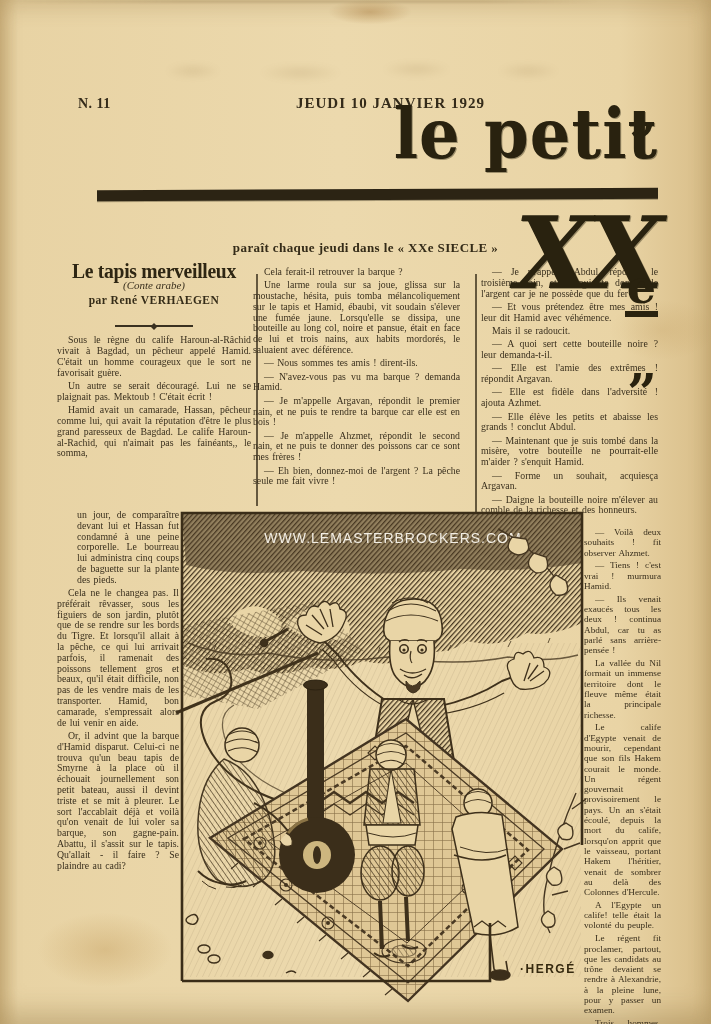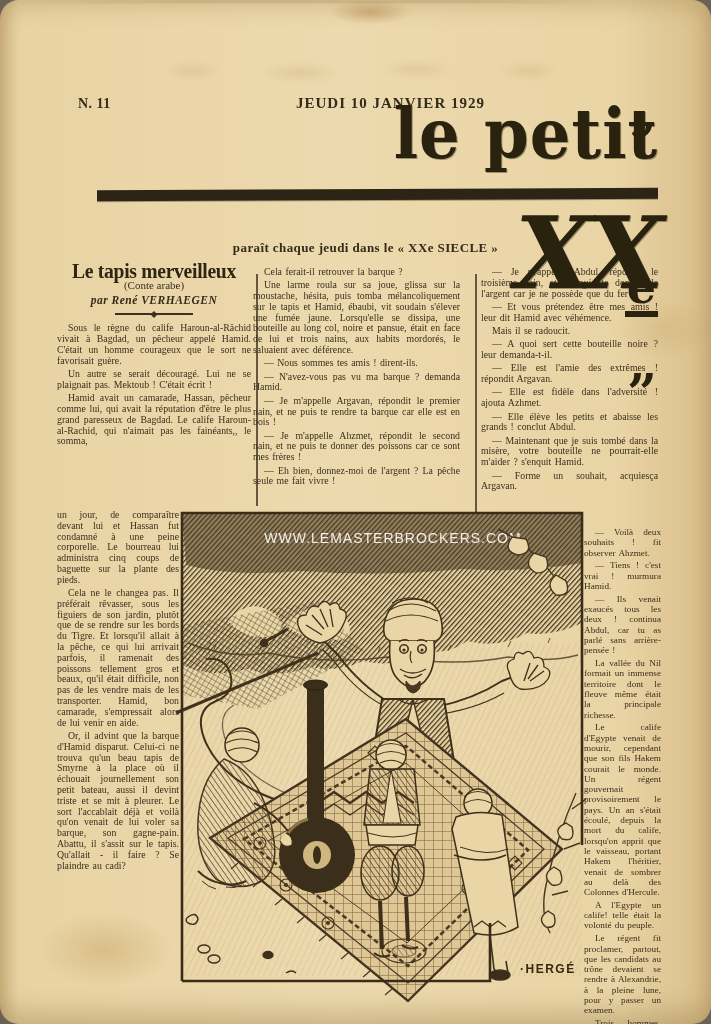--- a/index.html
+++ b/index.html
@@ -6,21 +6,20 @@
   .page{
     position:relative;width:711px;height:1024px;margin:0 auto;overflow:hidden;
     background:
       radial-gradient(ellipse 60px 18px at 370px 12px, rgba(150,95,30,.35), rgba(150,95,30,0) 70%),
       radial-gradient(ellipse 90px 50px at 105px 950px, rgba(170,120,45,.25), rgba(170,120,45,0) 75%),
       radial-gradient(ellipse 70px 40px at 662px 330px, rgba(165,120,50,.14), rgba(165,120,50,0) 75%),
       linear-gradient(90deg, #d9bf8c 0, #e8d3a4 18px, #ecd9ad 340px, #e9d4a5 620px, #d8bd88 711px),
       #e9d4a5;
     box-shadow:inset 0 -14px 22px rgba(120,90,40,.25), inset 0 10px 18px rgba(140,105,50,.18);
     font-family:"Liberation Serif", serif;
-    border-radius:19px;
   }
   
   .ghost{position:absolute;filter:blur(3px);opacity:.13;pointer-events:none;}
   .ghost1{left:150px;top:54px;width:430px;height:34px;
     background:
       radial-gradient(ellipse 40px 12px at 10% 50%, #7a5a28, transparent 70%),
       radial-gradient(ellipse 60px 13px at 35% 55%, #7a5a28, transparent 70%),
       radial-gradient(ellipse 50px 12px at 62% 45%, #7a5a28, transparent 70%),
       radial-gradient(ellipse 45px 12px at 88% 50%, #7a5a28, transparent 70%);}
   .ghost2{left:60px;top:86px;width:600px;height:3px;background:linear-gradient(90deg,transparent,#6d5022 30%,#6d5022 80%,transparent);opacity:.18;filter:blur(1px);}
@@ -42,25 +41,25 @@
   .subtitle{position:absolute;left:0;right:0;top:240px;text-align:center;font-size:13px;font-weight:bold;color:#342b18;letter-spacing:.4px;margin-left:20px;}
 
   .vrule{position:absolute;width:1.5px;background:rgba(56,45,26,.75);}
   .r1{left:256px;top:274px;height:232px;}
   .r2{left:475px;top:274px;height:240px;}
 
   .col{position:absolute;color:#392f1d;text-align:justify;}
   .c-main{font-size:9.8px;line-height:10.8px;}
   .c-sm{font-size:9.2px;line-height:10.3px;}
   .para{margin:0 0 2.5px;text-indent:11px;word-spacing:1px;}
-  .no-indent{text-indent:0;}
+  .no-indent{text-indent:0;margin-left:20px;}
 
   .art-title{font-size:20px;font-weight:bold;text-align:center;color:#2e2613;letter-spacing:-.3px;margin:0 0 3px;transform:scaleX(.98);}
-  .art-genre{font-size:11px;text-align:center;margin:0 0 4px;color:#392f1d;}
-  .art-byline{font-size:11.5px;font-style:italic;font-weight:bold;text-align:center;margin:0 0 8px;color:#352c18;letter-spacing:.5px;}
+  .art-genre{font-size:11px;text-align:center;margin:0 0 4px;color:#392f1d;font-style:italic;}
+  .art-byline{font-size:11.5px;font-weight:bold;text-align:center;margin:0 0 20px;color:#352c18;letter-spacing:.5px;}
   .divider{width:78px;height:2px;background:#3a3120;margin:2px auto 8px;position:relative;}
   .divider::after{content:"";position:absolute;left:50%;top:-2.5px;width:7px;height:7px;background:#3a3120;transform:translateX(-50%) rotate(45deg) scale(.7);}
 
   .illus{position:absolute;left:168px;top:503px;width:425px;height:512px;z-index:1;}
   .illus svg{display:block;width:100%;height:100%;}
 </style>
 </head>
 <body>
 
 <div class="page">
@@ -121,20 +120,21 @@
     <div>
         <p class="para">— Je m'appelle Abdul, répondit le troisième nain, et ne puis te donner de l'argent car je ne possède que du fer !</p>
         <p class="para">— Et vous prétendez être mes amis ! leur dit Hamid avec véhémence.</p>
         <p class="para">Mais il se radoucit.</p>
         <p class="para">— A quoi sert cette bouteille noire ? leur demanda-t-il.</p>
         <p class="para">— Elle est l'amie des extrêmes ! répondit Argavan.</p>
         <p class="para">— Elle est fidèle dans l'adversité ! ajouta Azhmet.</p>
         <p class="para">— Elle élève les petits et abaisse les grands ! conclut Abdul.</p>
         <p class="para">— Maintenant que je suis tombé dans la misère, votre bouteille ne pourrait-elle m'aider ? s'enquit Hamid.</p>
         <p class="para">— Forme un souhait, acquiesça Argavan.</p>
+        <p class="para">— Daigne la bouteille noire m'élever au comble de la richesse et des honneurs.</p>
       </div>
   </div>
 
   <div class="col c-sm" style="left:584px;top:527px;width:77px;height:497px;overflow:hidden;">
     <div>
         <p class="para">— Voilà deux souhaits ! fit observer Ahzmet.</p>
         <p class="para">— Tiens ! c'est vrai ! murmura Hamid.</p>
         <p class="para">— Ils venait exaucés tous les deux ! continua Abdul, car tu as parlé sans arrière-pensée !</p>
         <p class="para">La vallée du Nil formait un immense territoire dont le fleuve même était la principale richesse.</p>
         <p class="para">Le calife d'Egypte venait de mourir, cependant que son fils Hakem courait le monde. Un régent gouvernait provisoirement le pays. Un an s'était écoulé, depuis la mort du calife, lorsqu'on apprit que le vaisseau, portant Hakem l'héritier, venait de sombrer au delà des Colonnes d'Hercule.</p>

